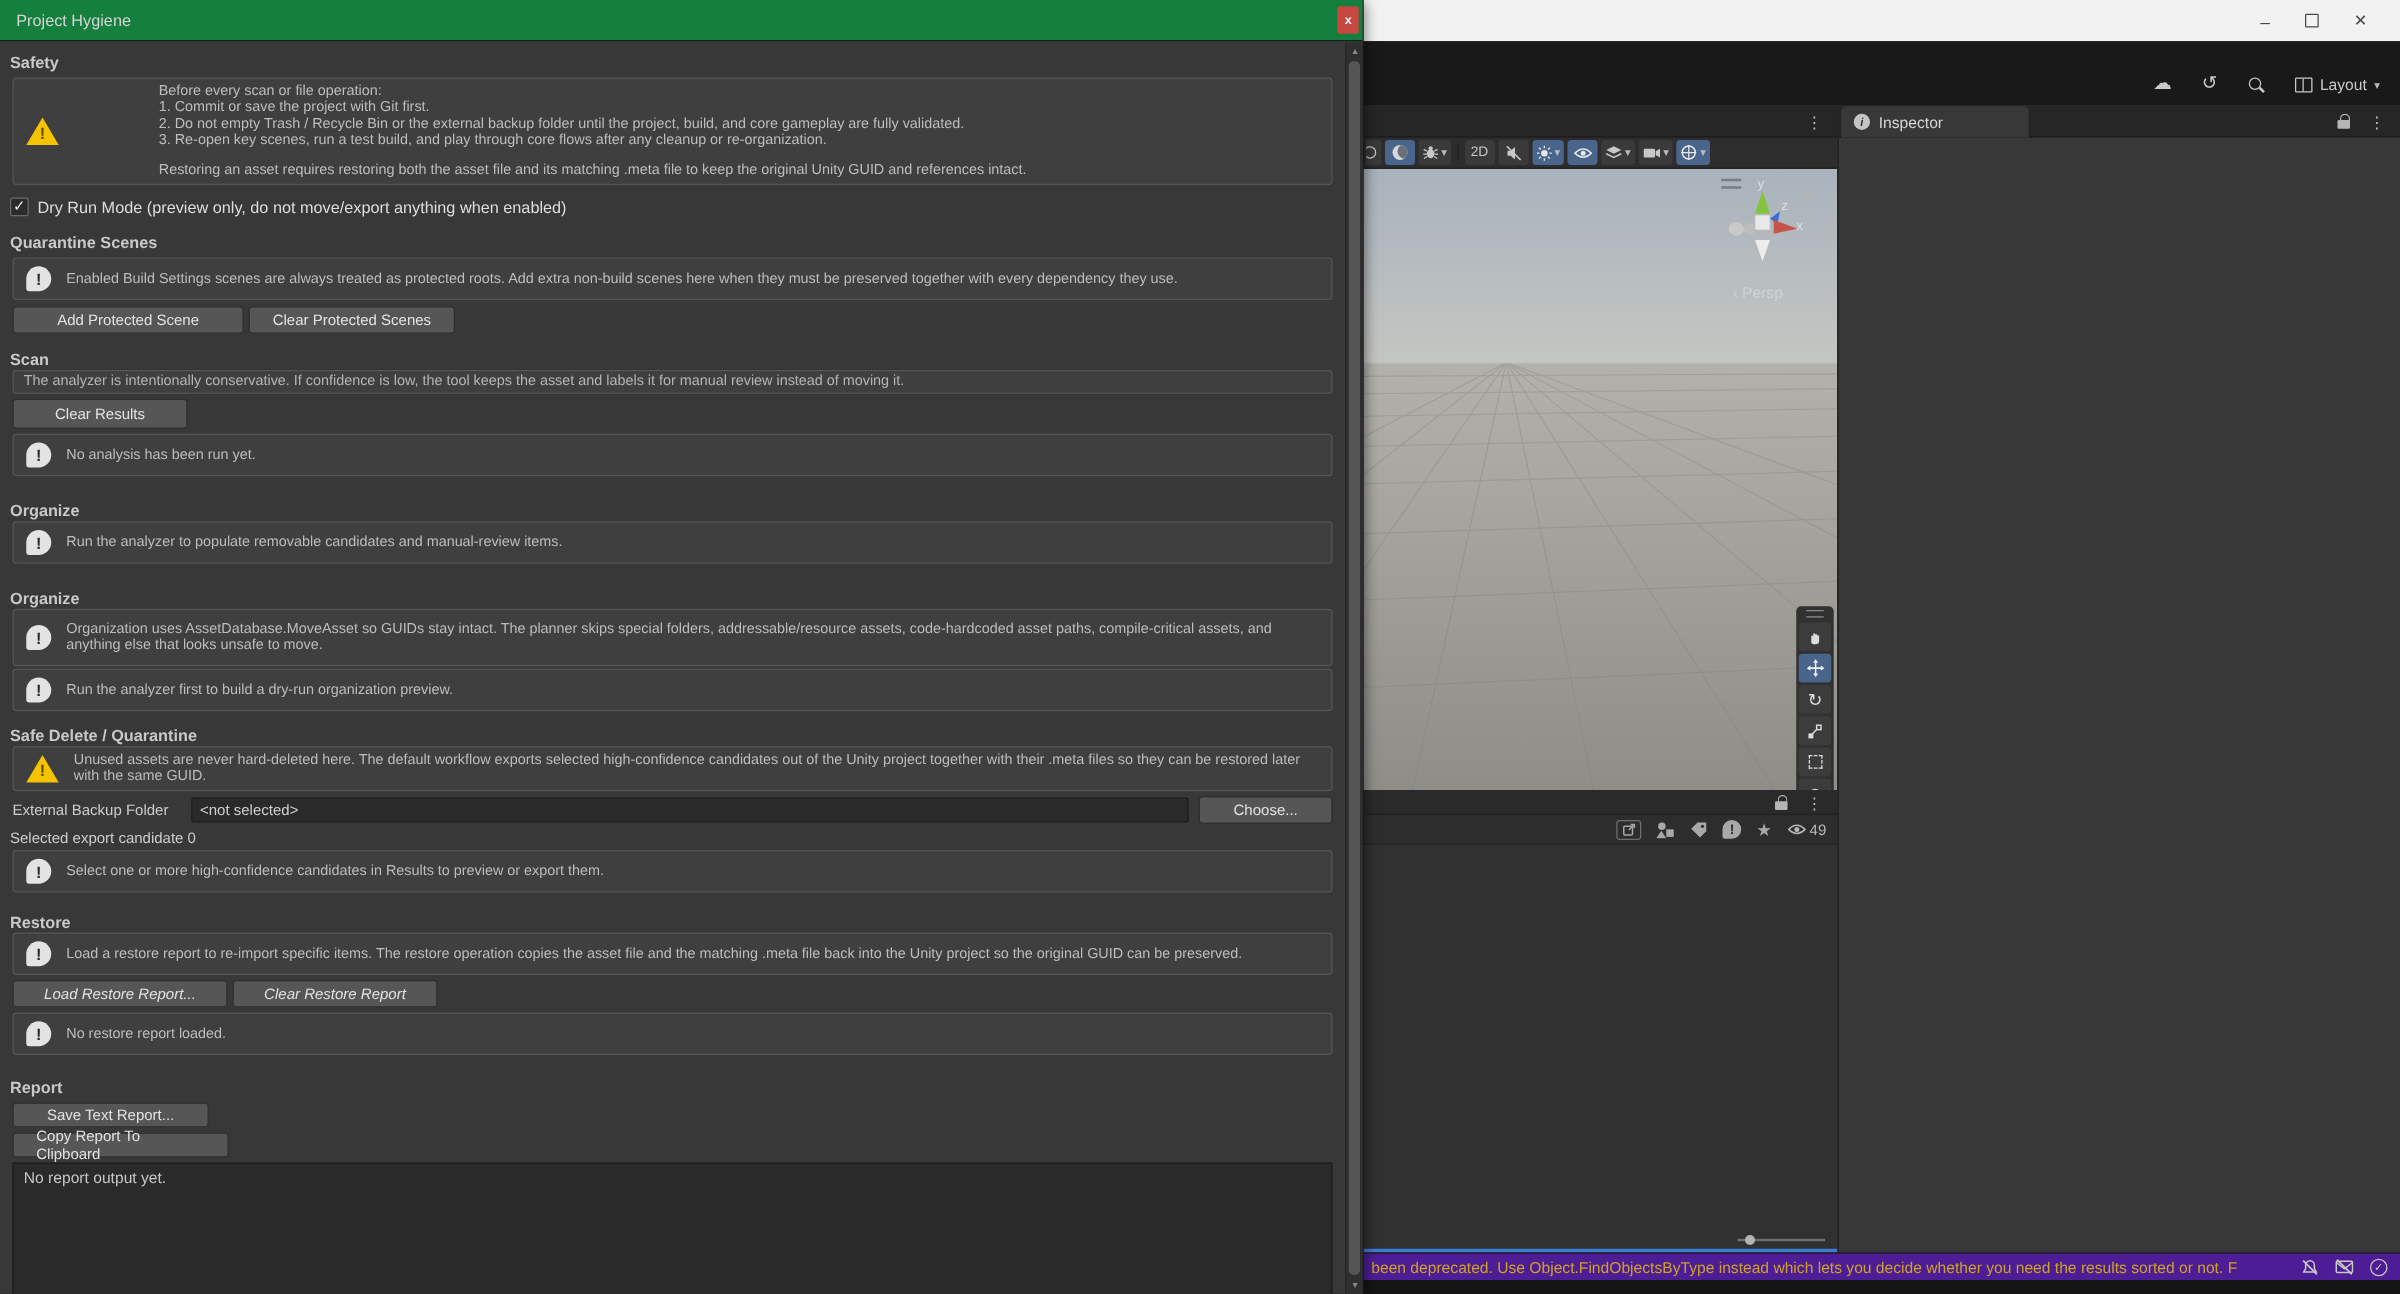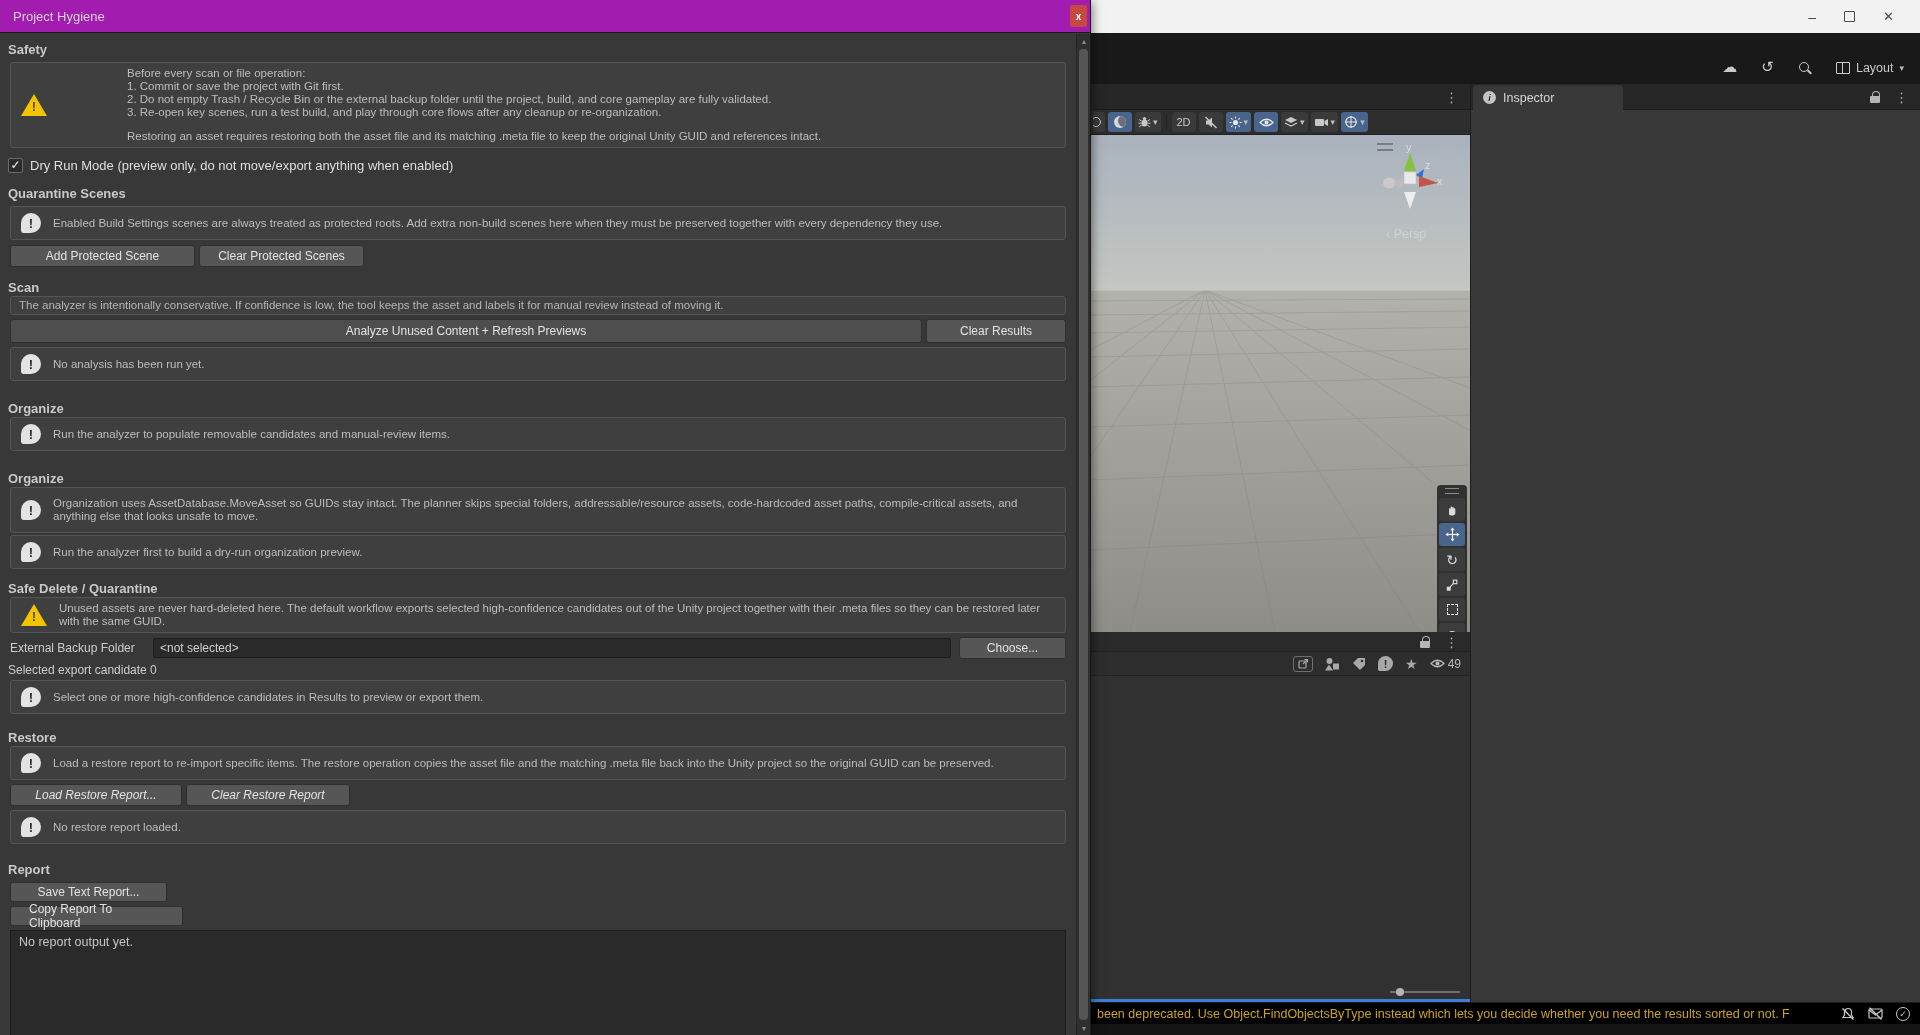--- a/index.html
+++ b/index.html
@@ -2,21 +2,21 @@
 <html style="--accent_blue: #4A658C; --selection_blue: #3E7CD6; --warning_yellow: #F5C400; --console_warning: #CDA324; --close_red: #C64840;"><head>
 <meta charset="utf-8">
 <style>
   * { box-sizing: border-box; margin: 0; padding: 0; }
   html,body { width:1920px; height:1035px; overflow:hidden; background:#141414;
     font-family:"Liberation Sans", sans-serif; }
 
   
   .ph-window { position:absolute; left:0; top:0; width:1090px; height:1035px;
     background:#383838; box-shadow:0 0 0 1px #1a1a1a, 2px 2px 10px rgba(0,0,0,.5); z-index:5; }
-  .ph-titlebar { position:relative; height:33px; background:#a21caf; border-bottom:1px solid #1a1a1a;
+  .ph-titlebar { position:relative; height:33px; background:#15803d; border-bottom:1px solid #1a1a1a;
     display:flex; align-items:center; padding-left:13px; color:#d4d4d4; font-size:13px; }
   .ph-close { position:absolute; right:3px; top:5px; width:17px; height:22px; background:var(--close_red);
     border-radius:2px; color:#fff; font-size:10px; font-weight:bold; display:flex; align-items:center; justify-content:center; }
   .ph-body { position:absolute; left:0; top:34px; right:14px; bottom:0; overflow:hidden; }
 
   .sec-h { font-size:13px; font-weight:bold; color:#c9c9c9; margin-left:8px; line-height:16px; }
 
   .helpbox { margin:0 10px; background:#3f3f3f; border:1px solid #555; border-radius:3px;
     display:flex; align-items:center; gap:12px; padding:4px 10px; color:#bdbdbd;
     font-size:11.5px; line-height:13px; min-height:34px; }
@@ -138,21 +138,21 @@
   .inspector-panel { position:absolute; left:380px; top:0; width:450px; height:918px;
     background:#383838; border-left:1px solid #1e1e1e; }
   .insp-tabbar { position:relative; height:26px; background:#262626; border-bottom:1px solid #1c1c1c; }
   .insp-tab { position:absolute; left:2px; top:1px; height:25px; width:150px; background:#383838;
     border-radius:4px 4px 0 0; display:flex; align-items:center; gap:7px; padding-left:10px;
     color:#d6d6d6; font-size:12.5px; }
   .info-round { width:13px; height:13px; border-radius:50%; background:#c4c4c4; color:#2e2e2e;
     font-size:9px; font-weight:bold; font-style:italic; display:flex; align-items:center; justify-content:center; }
 
   
-  .statusbar { position:absolute; left:0; top:1002px; width:830px; height:22px; background:#000000;
+  .statusbar { position:absolute; left:0; top:1002px; width:830px; height:22px; background:#4c1d95;
     border-top:1px solid #1c1c1c; display:flex; align-items:center; }
   .status-msg { flex:1; padding-left:7px; white-space:nowrap; overflow:hidden; font-size:12.5px;
     color:var(--console_warning); }
   .status-icons { display:flex; align-items:center; gap:13px; padding-right:10px; color:#c8c8c8; }
   .check-circle { width:14px; height:14px; border:1.4px solid #c8c8c8; border-radius:50%;
     display:flex; align-items:center; justify-content:center; font-size:9px; }
   .bottom-strip { position:absolute; left:0; top:1024px; width:830px; height:11px; background:#151515; }
 
   svg { display:block; }
 </style>
@@ -467,21 +467,20 @@
     <div class="btn-row" style="margin-top:5px;">
       <span class="btn" style="width:185px;">Add Protected Scene</span>
       <span class="btn" style="width:165px;">Clear Protected Scenes</span>
     </div>
 
     <div class="sec-h" style="margin-top:13px;">Scan</div>
     <div class="helpbox hb-note">
       <div class="hb-text">The analyzer is intentionally conservative. If confidence is low, the tool keeps the asset and labels it for manual review instead of moving it.</div>
     </div>
     <div class="btn-row" style="margin-top:4px;">
-      <span class="btn btn-big">Analyze Unused Content + Refresh Previews</span>
       <span class="btn btn-clear-results">Clear Results</span>
     </div>
     <div class="helpbox" style="margin-top:4px;">
       <span class="info-bubble">!</span>
       <div class="hb-text">No analysis has been run yet.</div>
     </div>
 
     <div class="sec-h" style="margin-top:20px;">Organize</div>
     <div class="helpbox">
       <span class="info-bubble">!</span>

